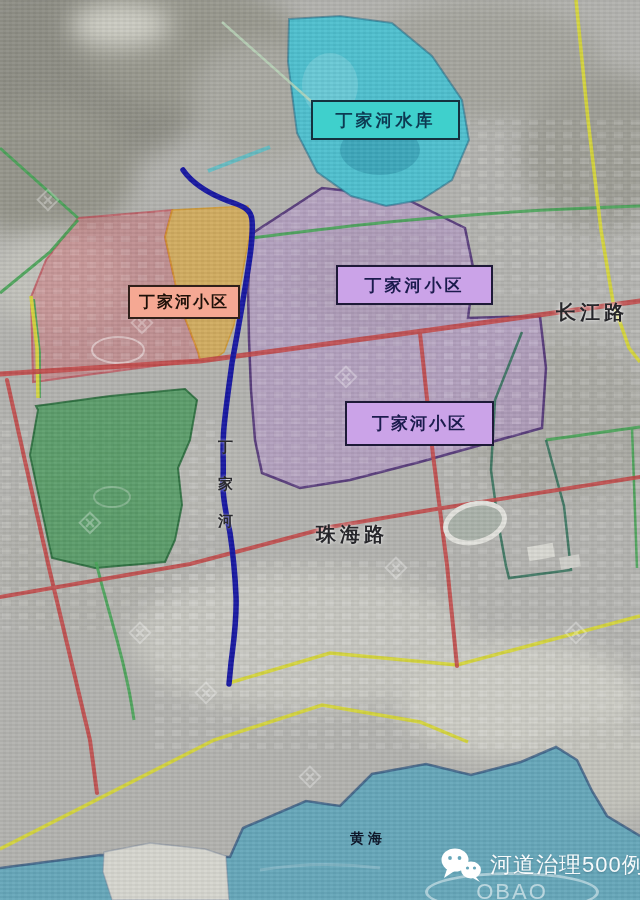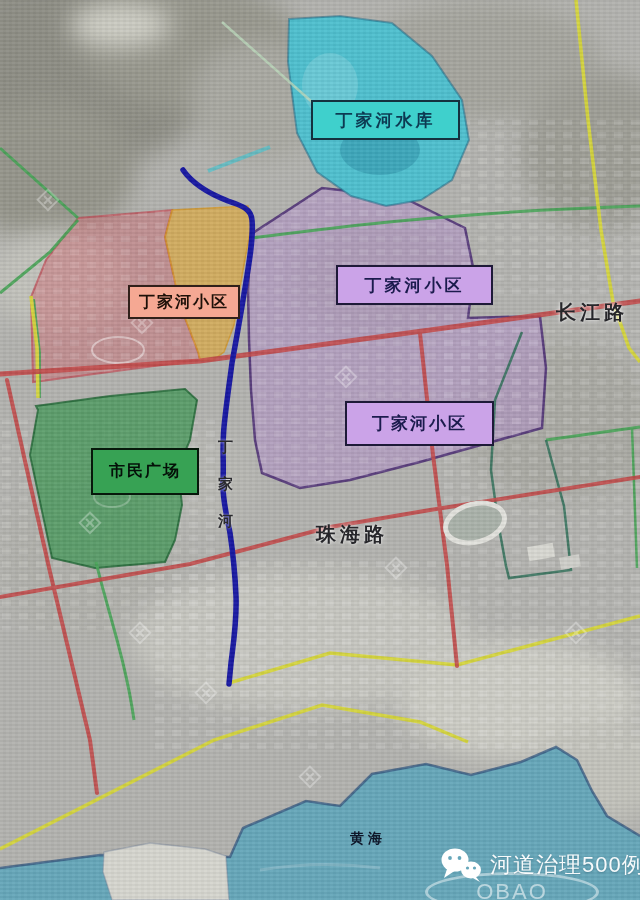--- a/index.html
+++ b/index.html
@@ -147,21 +147,20 @@
   <polygon points="0,868 100,855 230,857 243,828 306,801 340,806 372,774 426,764 471,775 521,762 556,747 577,760 592,791 607,816 640,836 640,900 0,900" fill="#66A7BA"></polygon>
   <polyline points="0,868 100,855 230,857 243,828 306,801 340,806 372,774 426,764 471,775 521,762 556,747 577,760 592,791 607,816 640,836" fill="none" stroke="#33557F" stroke-width="2.5" opacity="0.75"></polyline>
   <polygon points="104,852 150,843 205,849 226,856 229,900 112,900 103,872" fill="#d6d6cf" stroke="rgba(110,125,150,0.4)" stroke-width="1.5"></polygon>
   <path d="M 260,870 Q 320,860 380,868" stroke="rgba(255,255,255,0.18)" stroke-width="3" fill="none"></path>
 </svg>
 
 <div class="maplabel lbl-reservoir">丁家河水库</div>
 <div class="maplabel lbl-dev">丁家河小区</div>
 <div class="maplabel lbl-est-up">丁家河小区</div>
 <div class="maplabel lbl-est-low">丁家河小区</div>
-<div class="maplabel lbl-plaza">市民广场</div>
 
 <div class="roadlabel lbl-changjiang">长江路</div>
 <div class="roadlabel lbl-zhuhai">珠海路</div>
 <div class="roadlabel lbl-sea">黄海</div>
 
 <div class="riverlabel">
   <span>丁</span>
   <span>家</span>
   <span>河</span>
 </div>

